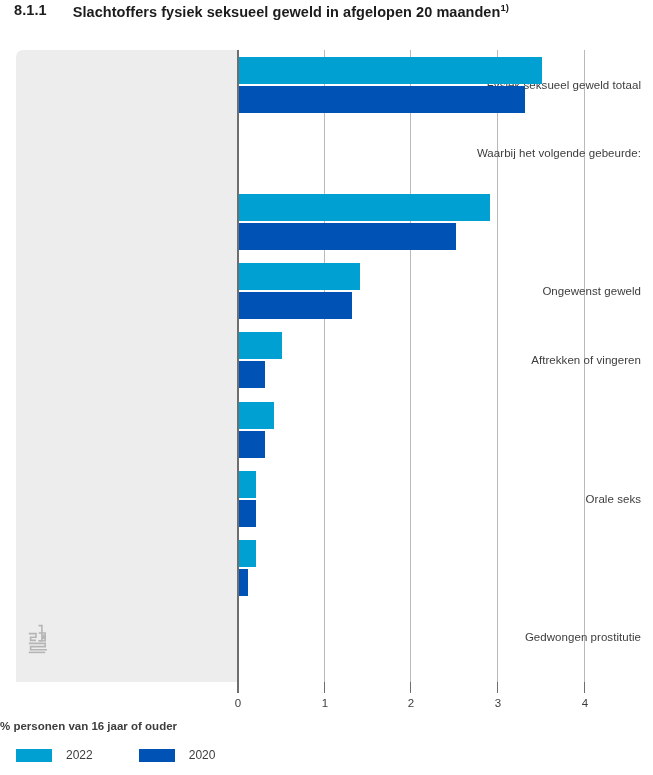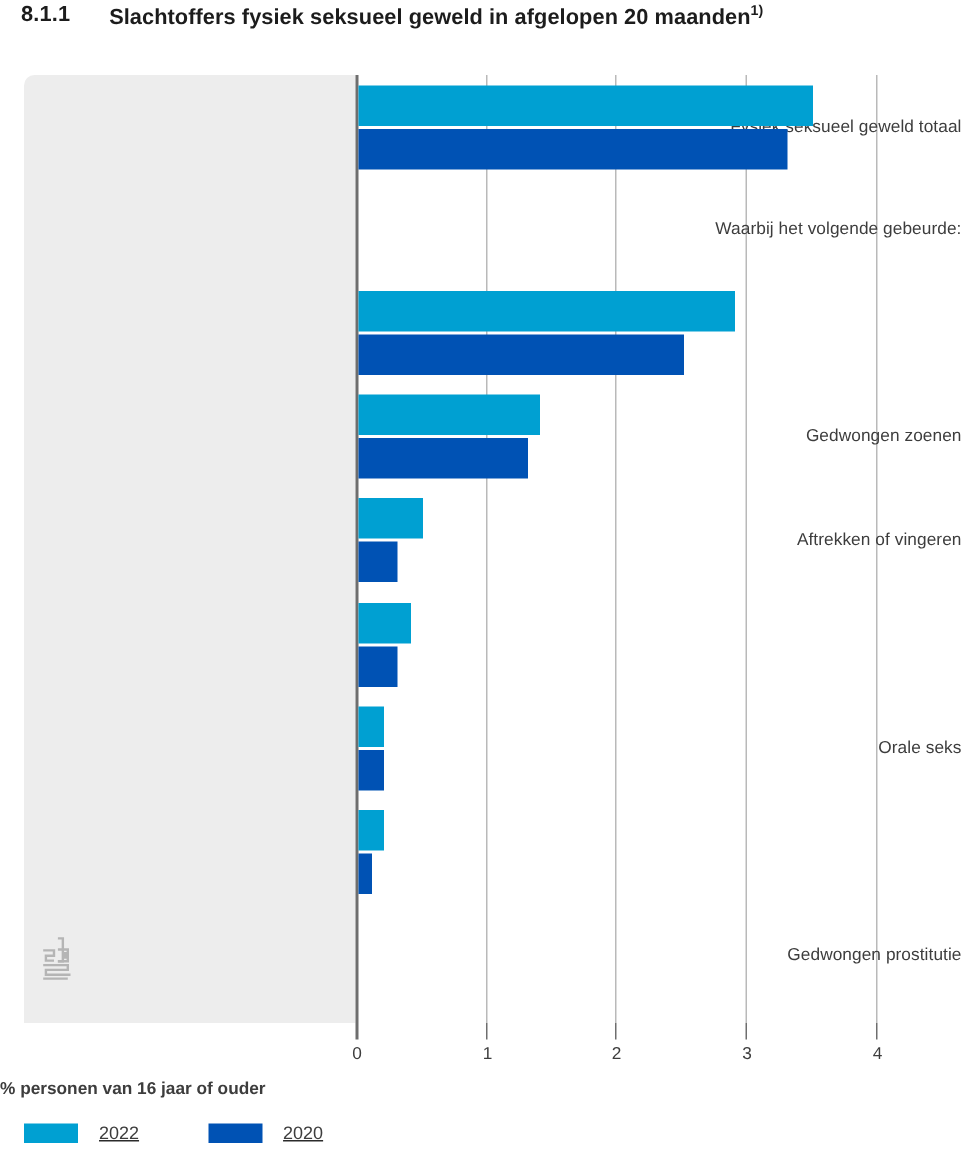--- a/index.html
+++ b/index.html
@@ -140,21 +140,20 @@
   }
 
   
   .legend {
     position: absolute;
     left: 16px;
     top: 748px;
     display: flex;
     align-items: center;
     gap: 0;
-    text-decoration: underline;
   }
   .legend-item {
     display: flex;
     align-items: center;
     margin-right: 46px;
   }
   .legend-swatch {
     width: 36px;
     height: 13px;
     margin-right: 14px;
@@ -178,21 +177,21 @@
 
   <div class="gridline" style="left:324px;"></div>
   <div class="gridline" style="left:410px;"></div>
   <div class="gridline" style="left:497px;"></div>
   <div class="gridline" style="left:584px;"></div>
 
   <div class="axis-line"></div>
 
   <div class="cat-label" style="top:45px;">Fysiek seksueel geweld totaal</div>
   <div class="cat-label" style="top:113px;">Waarbij het volgende gebeurde:</div>
-  <div class="cat-label" style="top:251px;">Gedwongen zoenen</div>
+  <div class="cat-label" style="top:251px;">Ongewenst geweld</div>
   <div class="cat-label" style="top:320px;">Aftrekken of vingeren</div>
   <div class="cat-label" style="top:459px;">Orale seks</div>
   <div class="cat-label" style="top:597px;">Gedwongen prostitutie</div>
 
   <div class="bar bar-2022" style="left: 239px; top: 17px; width: 303.1px; background: rgb(0, 160, 210);"></div>
   <div class="bar bar-2020" style="left: 239px; top: 46px; width: 285.78px; background: rgb(0, 82, 180);"></div>
 
   <div class="bar bar-2022" style="left: 239px; top: 154px; width: 251.14px; background: rgb(0, 160, 210);"></div>
   <div class="bar bar-2020" style="left: 239px; top: 183px; width: 216.5px; background: rgb(0, 82, 180);"></div>
 

